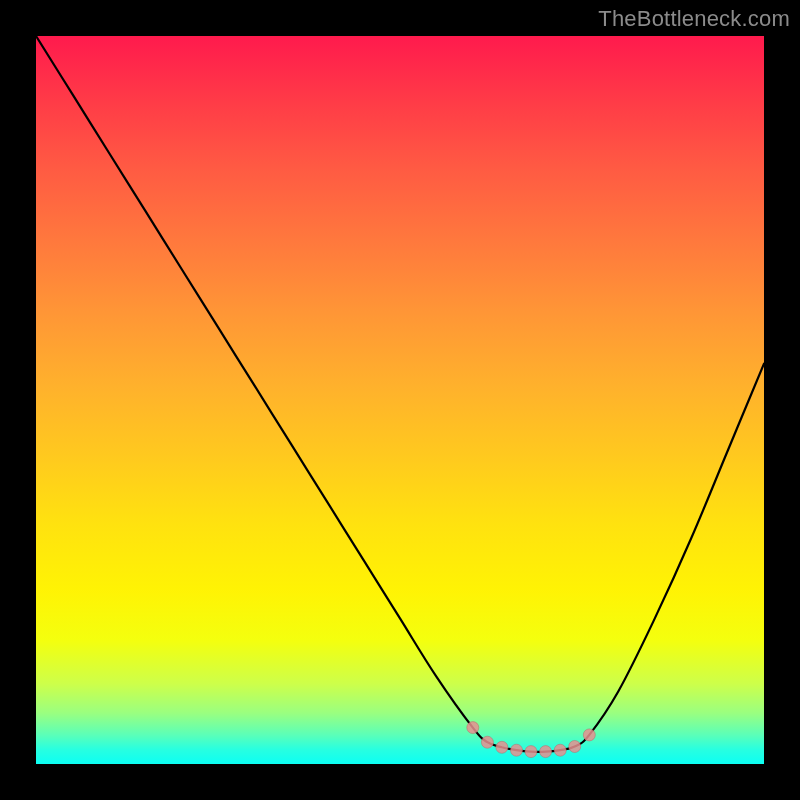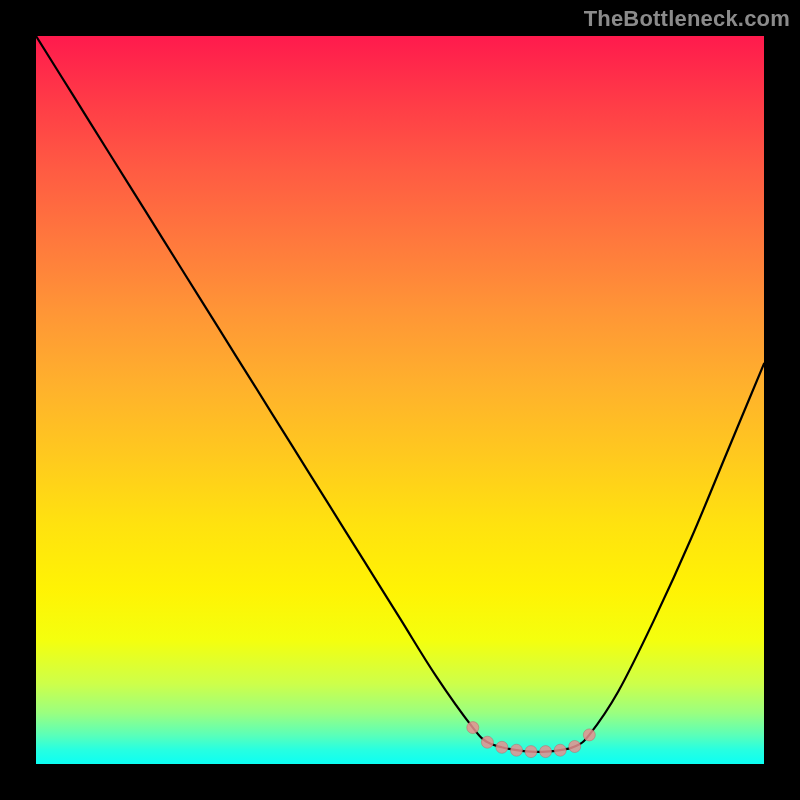--- a/index.html
+++ b/index.html
@@ -57,21 +57,21 @@
     top: 0;
     width: 728px;
     height: 728px;
   }
   .watermark {
     position: absolute;
     top: 6px;
     right: 10px;
     font-family: Arial, Helvetica, sans-serif;
     font-size: 22px;
-    font-weight: 700;
+    font-weight: 400;
     color: #8b8b8b;
     letter-spacing: 0.2px;
   }
   .marker {
     fill: #e88f8f;
     fill-opacity: 0.85;
     stroke: #b96969;
     stroke-width: 0.5;
   }
 </style>

